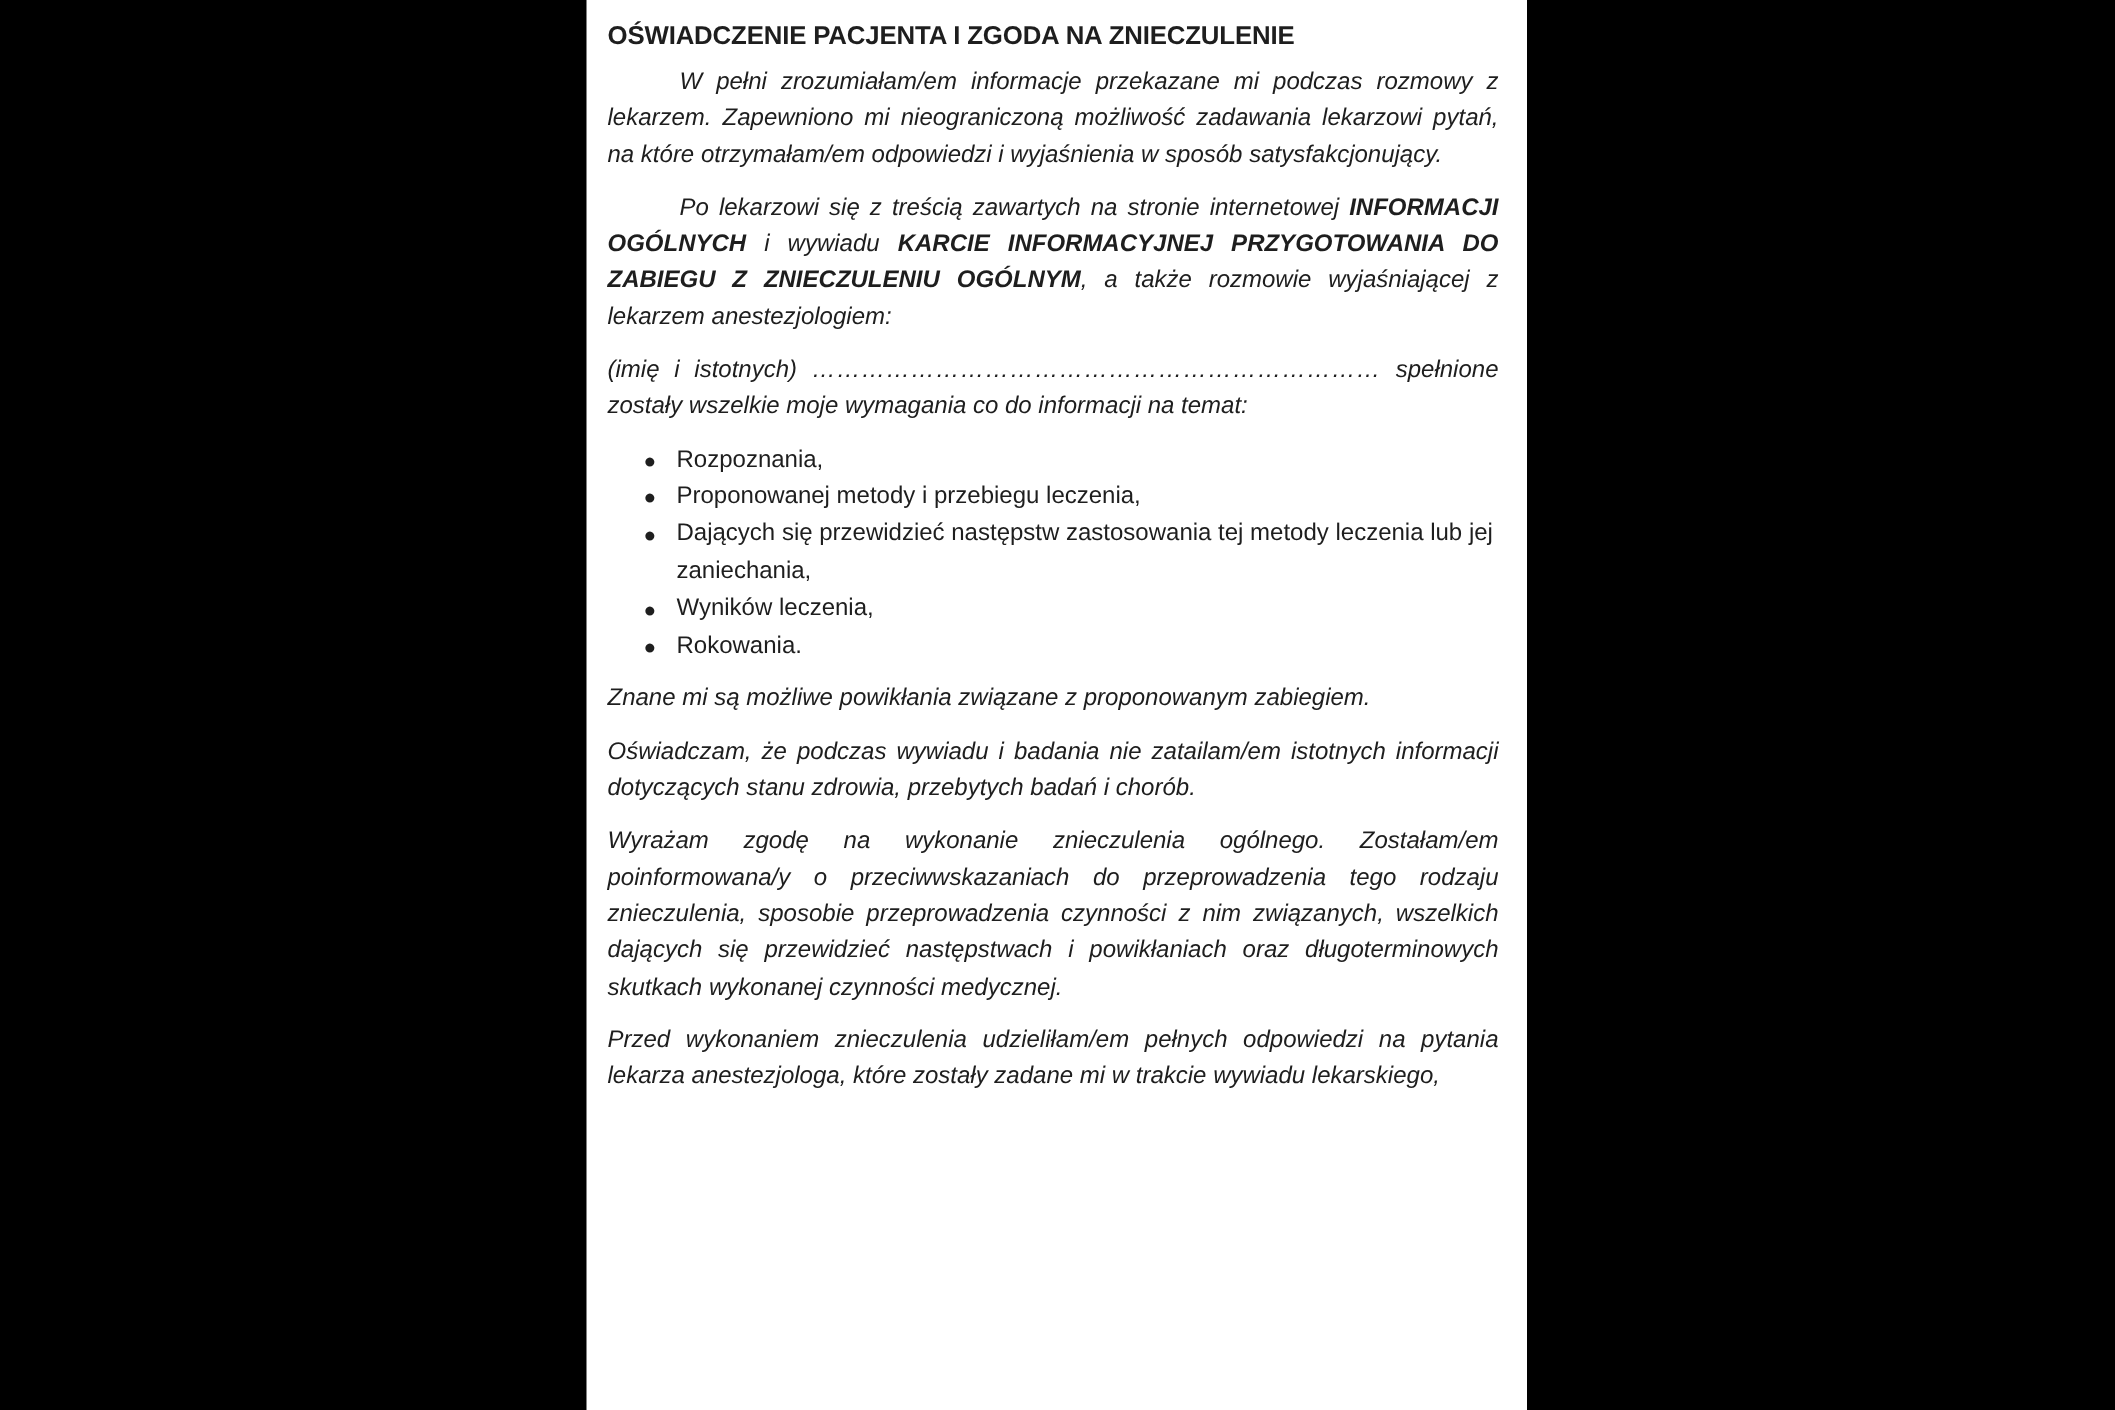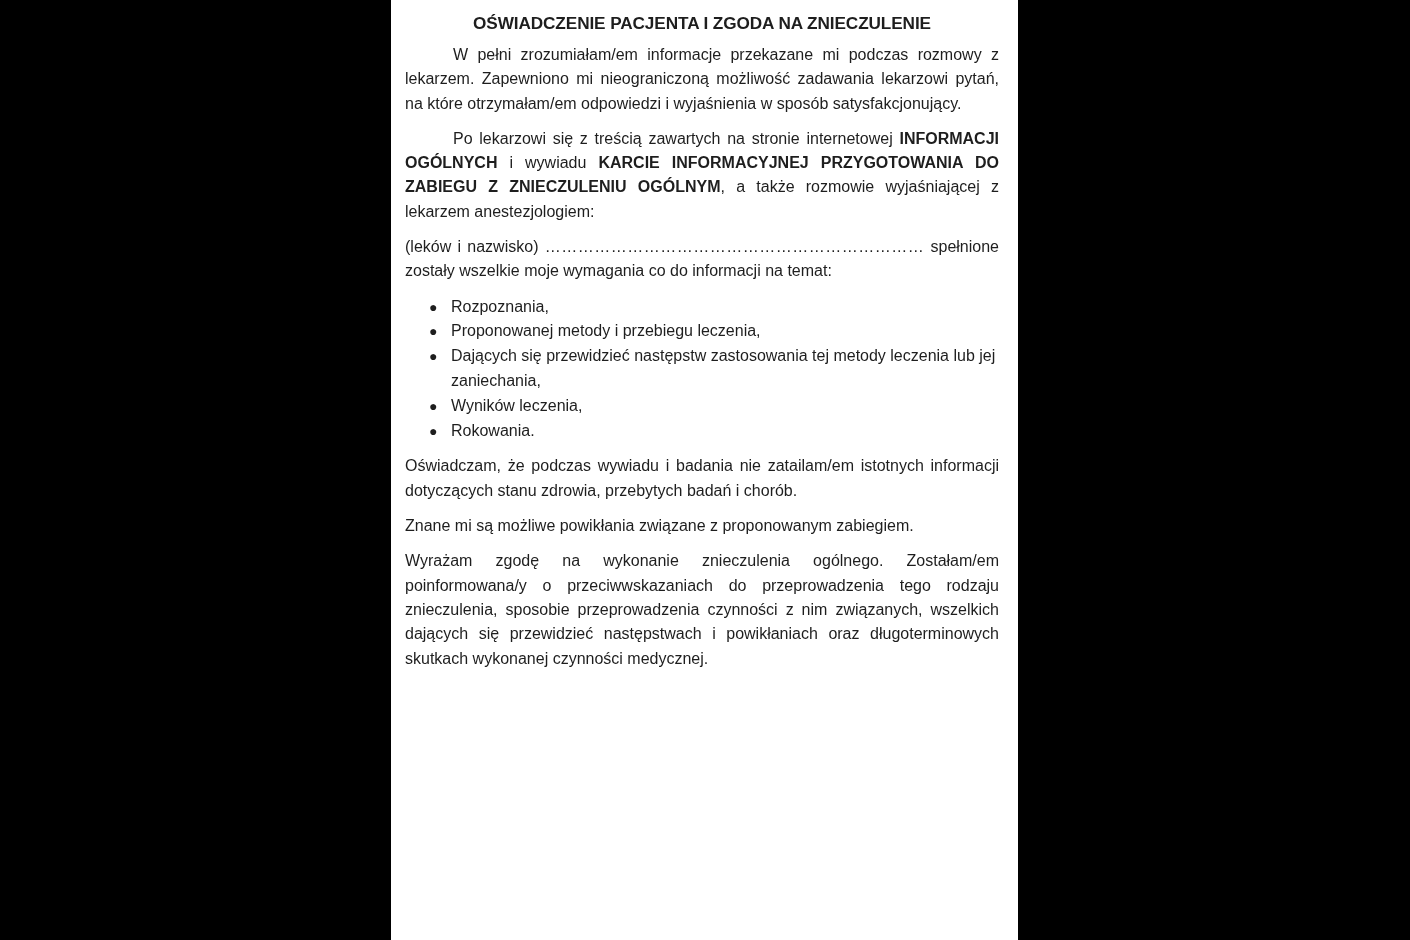--- a/index.html
+++ b/index.html
@@ -10,51 +10,52 @@
   }
   .page {
     position: absolute; left: 391px; top: 0; width: 627px; height: 940px;
     background: #ffffff; overflow: hidden;
   }
   .content {
     position: absolute; left: 14px; top: 10px; width: 594px;
     color: #1e1e1e; font-size: 16px; line-height: 24.3px;
   }
   .title {
-    text-align: center; font-weight: bold; font-size: 17.2px; margin: 0 0 6px 0;
+    font-weight: bold; font-size: 17.2px; margin: 0 0 6px 0;
     line-height: 27px; letter-spacing: -0.1px;
   }
-  p { margin: 0 0 11px 0; text-align: justify; }
+  p { margin: 0 0 11px 0; text-align: justify; font-style: italic; }
   p.indent { text-indent: 48px; }
   .blank { letter-spacing: 0.5px; }
   ul { margin: 0 0 11px 0; padding-left: 46px; list-style: none; }
   ul li { position: relative; line-height: 24.8px; text-align: left; }
   ul li .bullet {
     position: absolute; left: -22px; top: 0; font-size: 14px;
   }
   b { font-weight: bold; }
 </style>
 </head>
 <body>
 
 <div class="page">
   <div class="content">
     <div class="title">OŚWIADCZENIE PACJENTA I ZGODA NA ZNIECZULENIE</div>
 
     <p class="indent">W pełni zrozumiałam/em informacje przekazane mi podczas rozmowy z lekarzem. Zapewniono mi nieograniczoną możliwość zadawania lekarzowi pytań, na które otrzymałam/em odpowiedzi i wyjaśnienia w sposób satysfakcjonujący.</p>
 
     <p class="indent"><span>Po lekarzowi się z treścią zawartych na stronie internetowej </span><b>INFORMACJI OGÓLNYCH</b><span> i wywiadu </span><b>KARCIE INFORMACYJNEJ PRZYGOTOWANIA DO ZABIEGU Z ZNIECZULENIU OGÓLNYM</b><span>,  a także rozmowie wyjaśniającej z lekarzem anestezjologiem:</span></p>
 
-    <p><span>(leków i nazwisko) </span><span class="blank">……………………………………………………………</span><span> spełnione zostały wszelkie moje wymagania co do informacji na temat:</span></p>
+    <p><span>(imię i istotnych) </span><span class="blank">……………………………………………………………</span><span> spełnione zostały wszelkie moje wymagania co do informacji na temat:</span></p>
 
     <ul>
       <li><span class="bullet">●</span><span>Rozpoznania,</span></li>
       <li><span class="bullet">●</span><span>Proponowanej metody i przebiegu leczenia,</span></li>
       <li><span class="bullet">●</span><span>Dających się przewidzieć następstw zastosowania tej metody leczenia lub jej zaniechania,</span></li>
       <li><span class="bullet">●</span><span>Wyników leczenia,</span></li>
       <li><span class="bullet">●</span><span>Rokowania.</span></li>
     </ul>
 
+    <p>Znane mi są możliwe powikłania związane z proponowanym zabiegiem.</p>
     <p>Oświadczam, że podczas wywiadu i badania nie zatailam/em istotnych informacji dotyczących stanu zdrowia, przebytych badań i chorób.</p>
-    <p>Znane mi są możliwe powikłania związane z proponowanym zabiegiem.</p>
     <p>Wyrażam zgodę na wykonanie znieczulenia ogólnego. Zostałam/em poinformowana/y o przeciwwskazaniach do przeprowadzenia tego rodzaju znieczulenia, sposobie przeprowadzenia czynności z nim związanych, wszelkich dających się przewidzieć następstwach i powikłaniach oraz długoterminowych skutkach wykonanej czynności medycznej.</p>
+    <p>Przed wykonaniem znieczulenia udzieliłam/em pełnych odpowiedzi na pytania lekarza anestezjologa, które zostały zadane mi w trakcie wywiadu lekarskiego,</p>
   </div>
 </div>
 
 </body></html>

